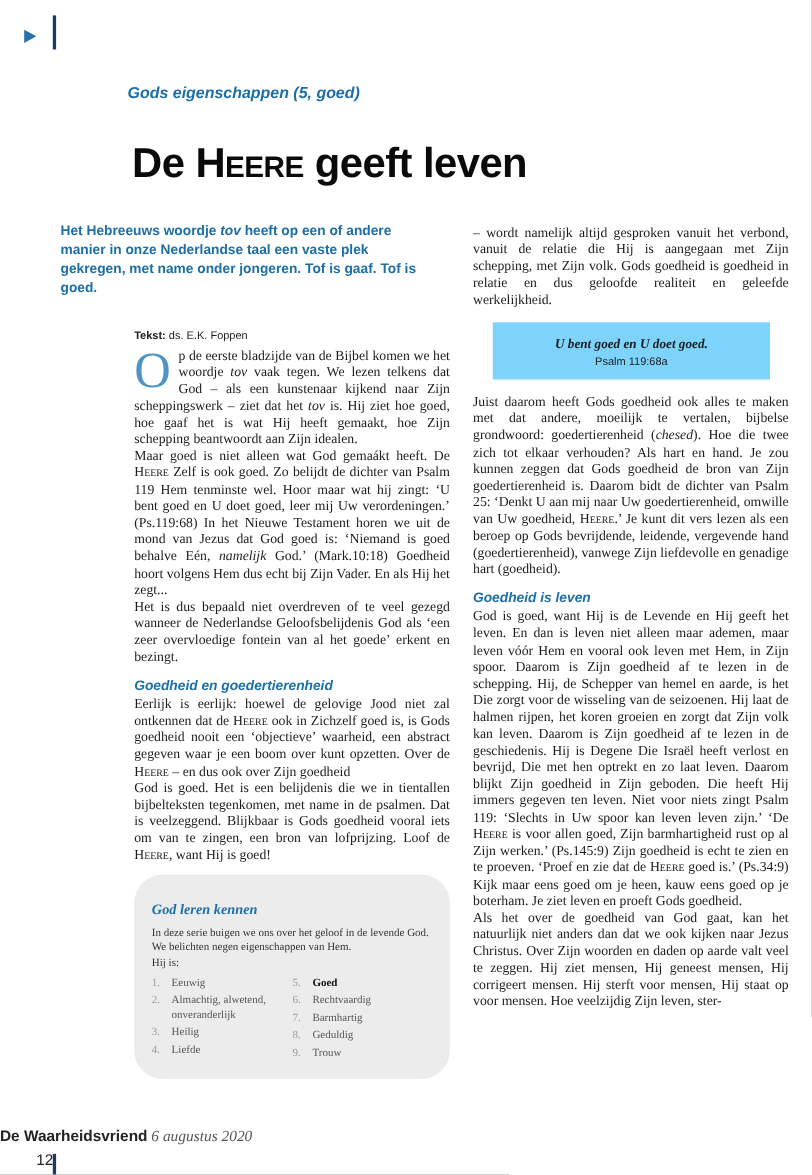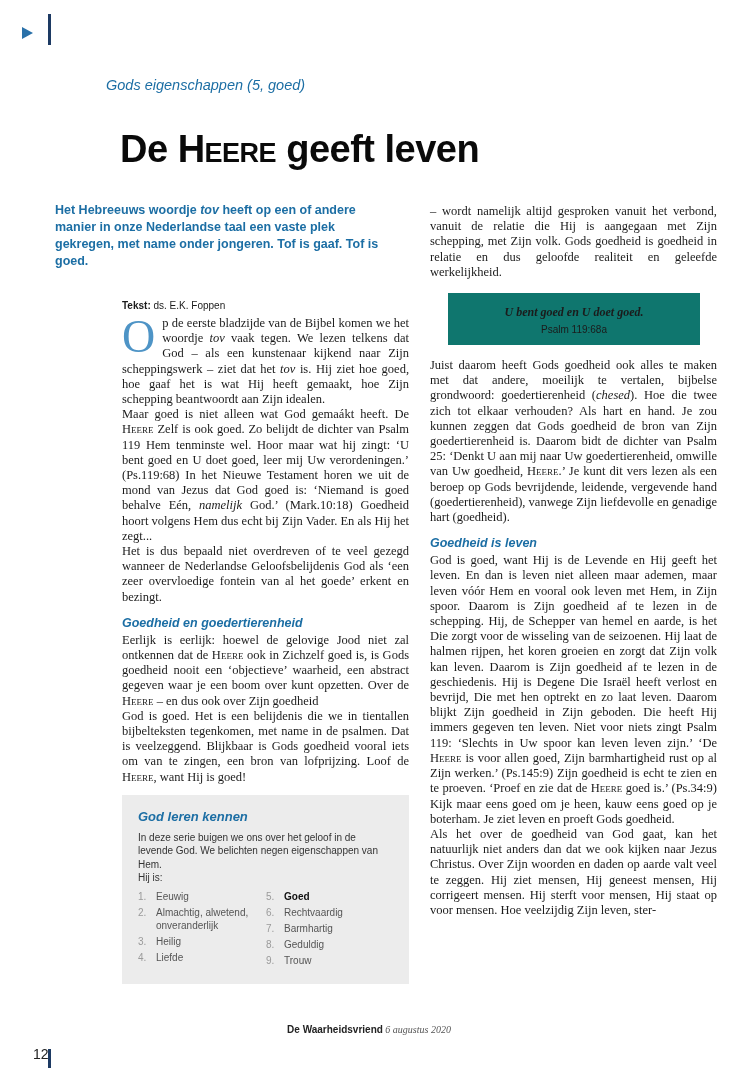--- a/index.html
+++ b/index.html
@@ -7,59 +7,59 @@
     position:relative;width:738px;height:1068px;background:#ffffff;
     font-family:"Liberation Serif",serif;overflow:hidden;margin:0 auto;
   }
   .sc{font-variant:small-caps;}
   
   .corner-triangle{position:absolute;left:22px;top:27px;width:0;height:0;
     border-left:11px solid #2a71a9;border-top:6px solid transparent;border-bottom:6px solid transparent;}
   .rule-top{position:absolute;left:48px;top:14px;width:3px;height:31px;background:#1d3a63;}
   .rule-bottom{position:absolute;left:48px;top:1049px;width:3px;height:19px;background:#1d3a63;}
   
-  .category{position:absolute;left:106px;top:77px;font-family:"Liberation Sans",sans-serif;
-    font-style:italic;font-weight:normal;font-size:14.5px;color:#1c6ea4;}
+  .category{position:absolute;left:116px;top:77px;font-family:"Liberation Sans",sans-serif;
+    font-style:italic;font-weight:bold;font-size:14.5px;color:#1c6ea4;}
   .title{position:absolute;left:120px;top:126px;font-family:"Liberation Sans",sans-serif;
     font-weight:bold;font-size:38px;line-height:46px;color:#0a0a0a;letter-spacing:-0.5px;}
   .intro{position:absolute;left:55px;top:202px;width:330px;font-family:"Liberation Sans",sans-serif;
     font-weight:bold;font-size:12.5px;line-height:17px;color:#1c6ea4;}
   .byline{position:absolute;left:122px;top:300px;font-family:"Liberation Sans",sans-serif;
     font-size:10px;color:#1b1b1b;}
   .byline .lab{font-weight:bold;}
   
   .col{position:absolute;width:287px;}
   .col-left{left:122px;top:316px;}
   .col-right{left:430px;top:204px;}
   .col p{margin:0;font-size:12.5px;line-height:15.2px;text-align:justify;color:#1b1b1b;}
   .dropcap{float:left;font-size:46px;line-height:38px;padding:2px 7px 0 0;color:#4e94c6;}
   .subhead{font-family:"Liberation Sans",sans-serif;font-style:italic;font-weight:bold;
     font-size:12.5px;color:#1c6ea4;margin:11px 0 3px 0;}
   
-  .quote-box{background:#0f766e;margin:13px 17px 13px 18px;padding:12px 12px 10px 12px;text-align:center;}
+  .quote-box{background:#7dd3fc;margin:13px 17px 13px 18px;padding:12px 12px 10px 12px;text-align:center;}
   .quote-text{font-style:italic;font-weight:bold;font-size:12px;color:#1b1b1b;}
   .quote-source{font-family:"Liberation Sans",sans-serif;font-size:10px;color:#1b1b1b;margin-top:4px;}
   
-  .infobox{background:#ececec;margin-top:10px;padding:14px 16px 14px 16px;
-    font-family:Liberation Sans, sans-serif;}
+  .infobox{background:#ececec;margin-top:10px;padding:24px 16px 14px 16px;
+    font-family:Liberation Serif, serif;border-radius:26px;}
   .infobox-title{color:#1c6ea4;font-weight:bold;font-style:italic;font-size:13px;margin-bottom:7px;}
   .infobox-intro{font-size:10px;line-height:13.5px;color:#333;}
   .infobox-label{font-size:10px;line-height:13.5px;color:#333;margin-bottom:5px;}
   .infobox-list{display:flex;font-size:10px;line-height:13px;}
   .list-col1{width:128px;flex:0 0 128px;}
   .list-col2{flex:1;}
   .attr-item{display:flex;margin-bottom:3px;color:#555;}
   .attr-item .num{flex:0 0 18px;color:#9a9a9a;}
   .attr-item .lbl{flex:1;}
   .attr-item.current{color:#111;}
   .attr-item.current .lbl{font-weight:bold;}
   
   .footer-page{position:absolute;left:33px;top:1046px;font-family:"Liberation Sans",sans-serif;
     font-size:14px;color:#222;}
-  .footer-center{position:absolute;left:0;right:0;top:1024px;text-align:center;font-size:10px;color:#222;}
+  .footer-center{position:absolute;left:0;right:0;top:1024px;text-align:left;font-size:14px;color:#222;}
   .footer-center .mag{font-family:"Liberation Sans",sans-serif;font-weight:bold;}
   .footer-center .date{font-style:italic;color:#555;}
 </style>
 </head>
 <body>
 
 <div class="page">
 
   <div class="corner-triangle"></div>
   <div class="rule-top"></div>

